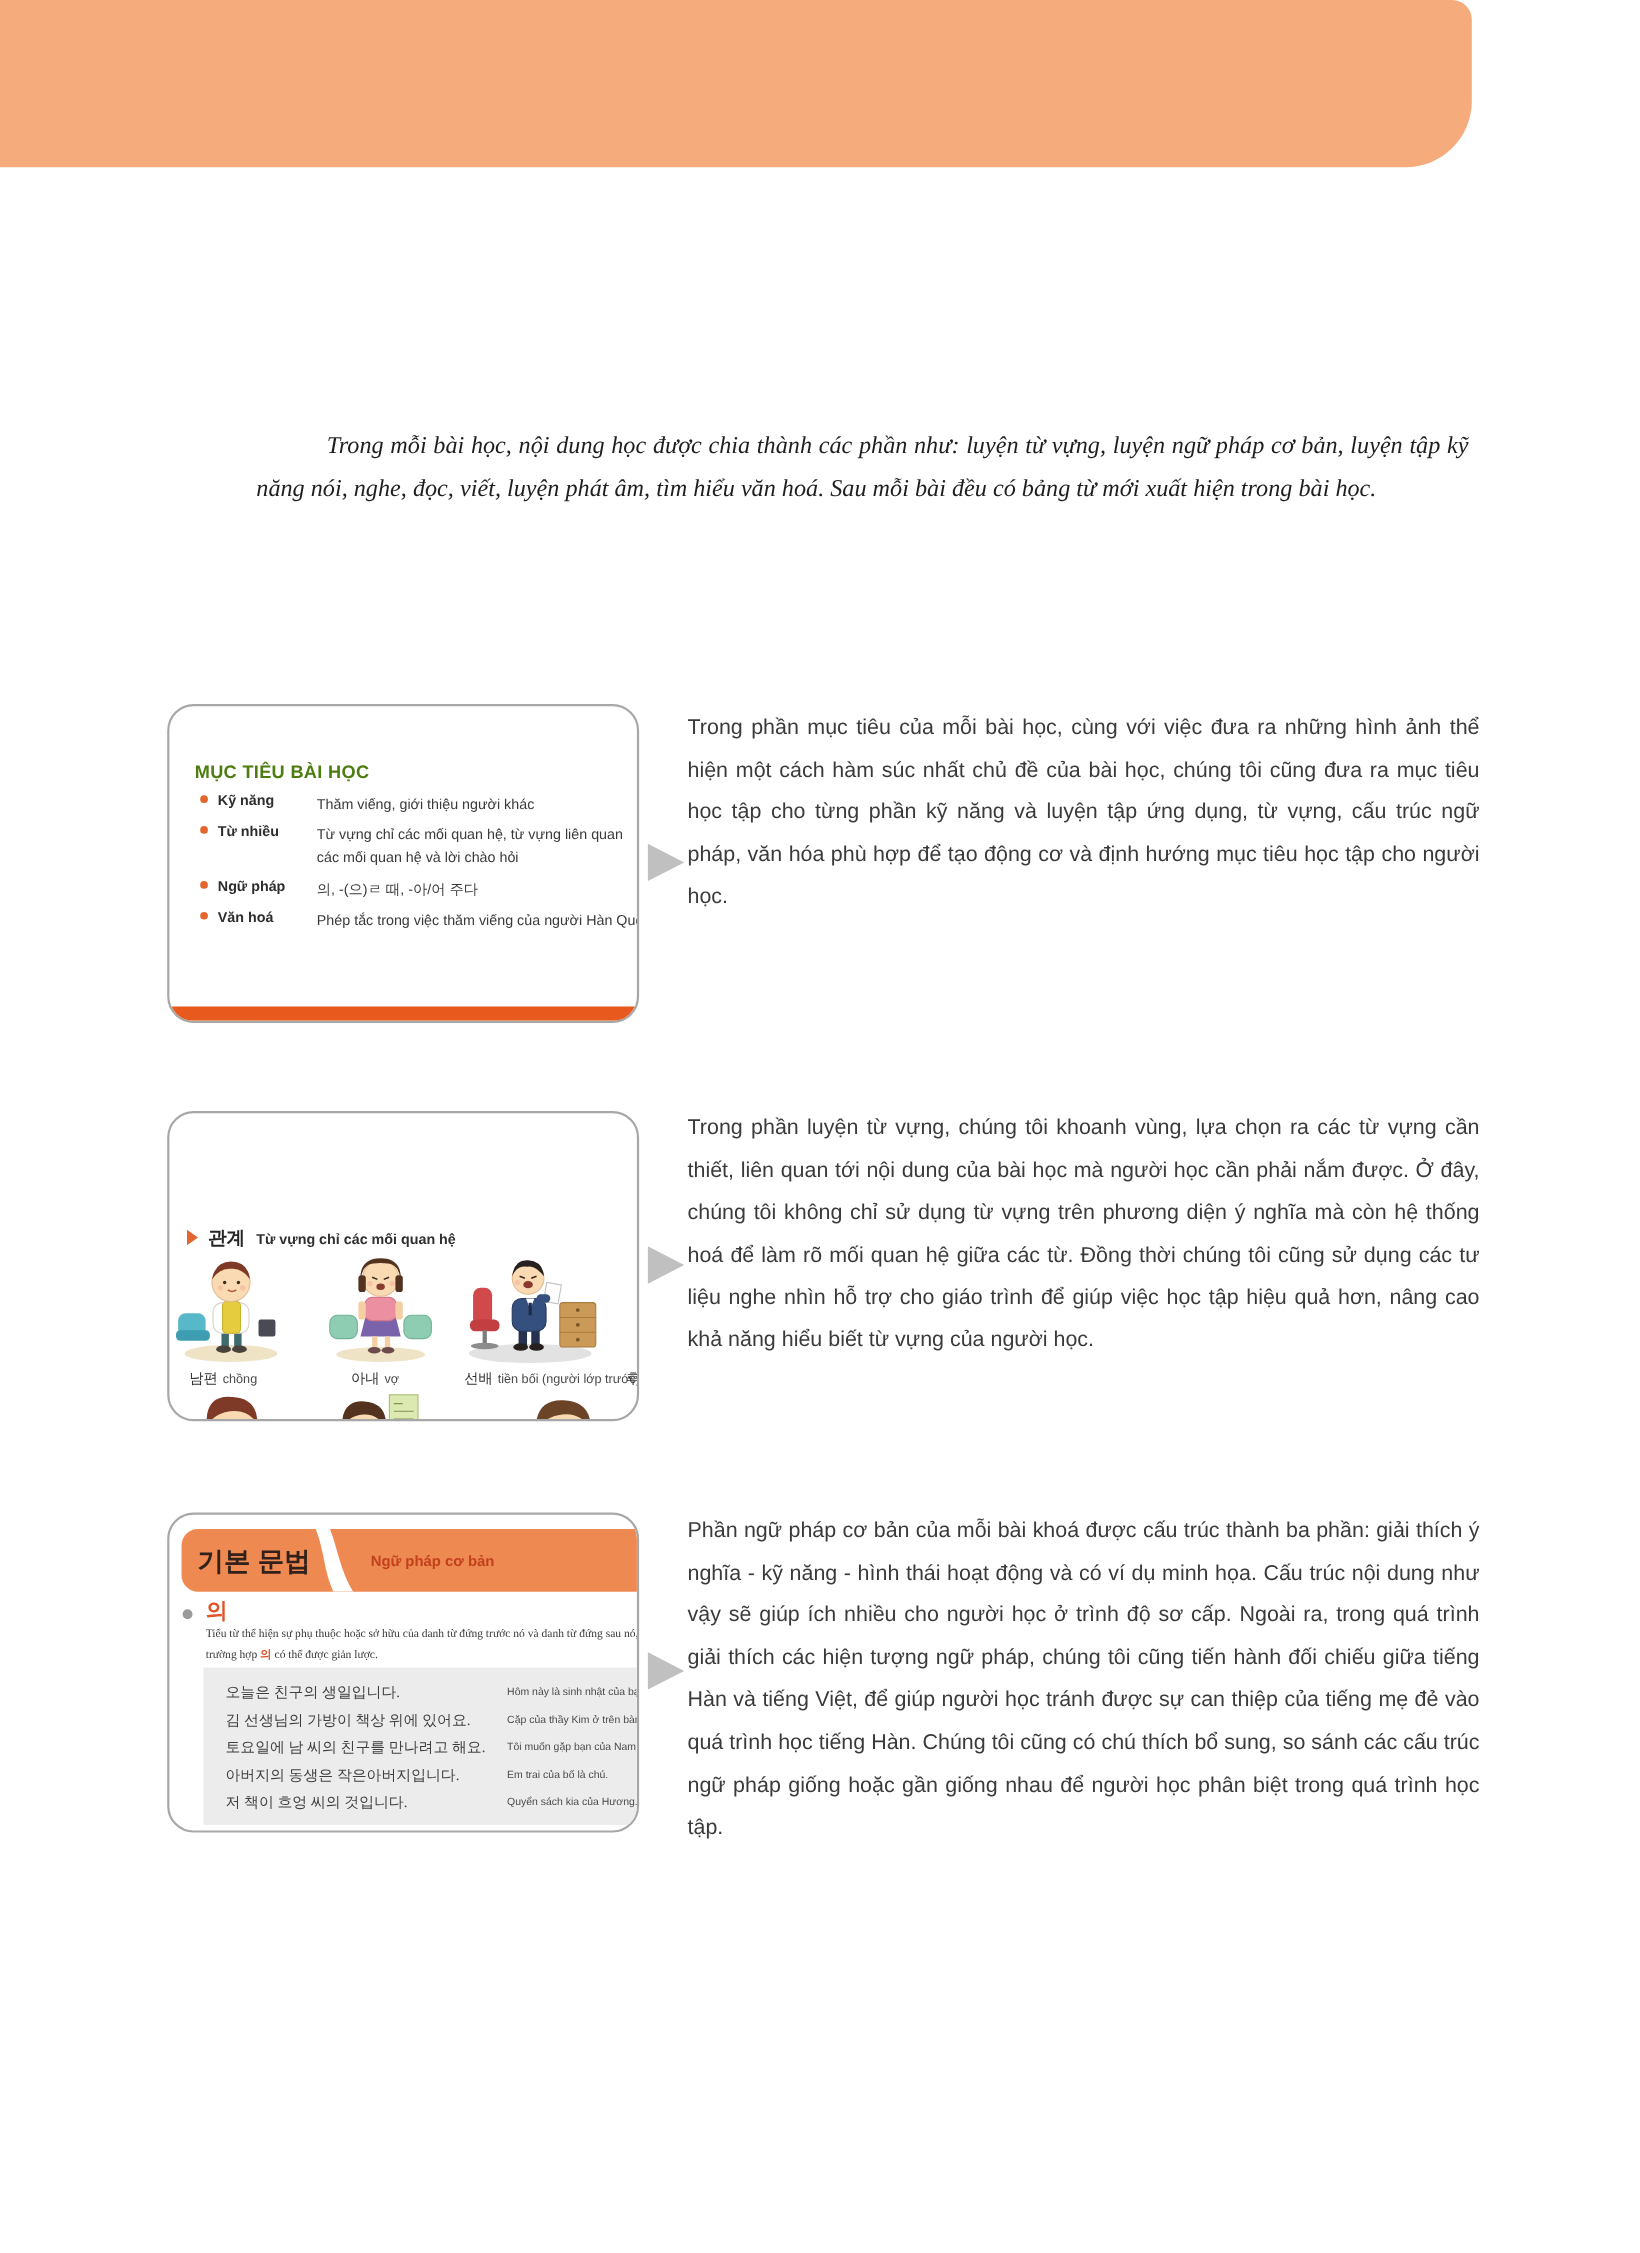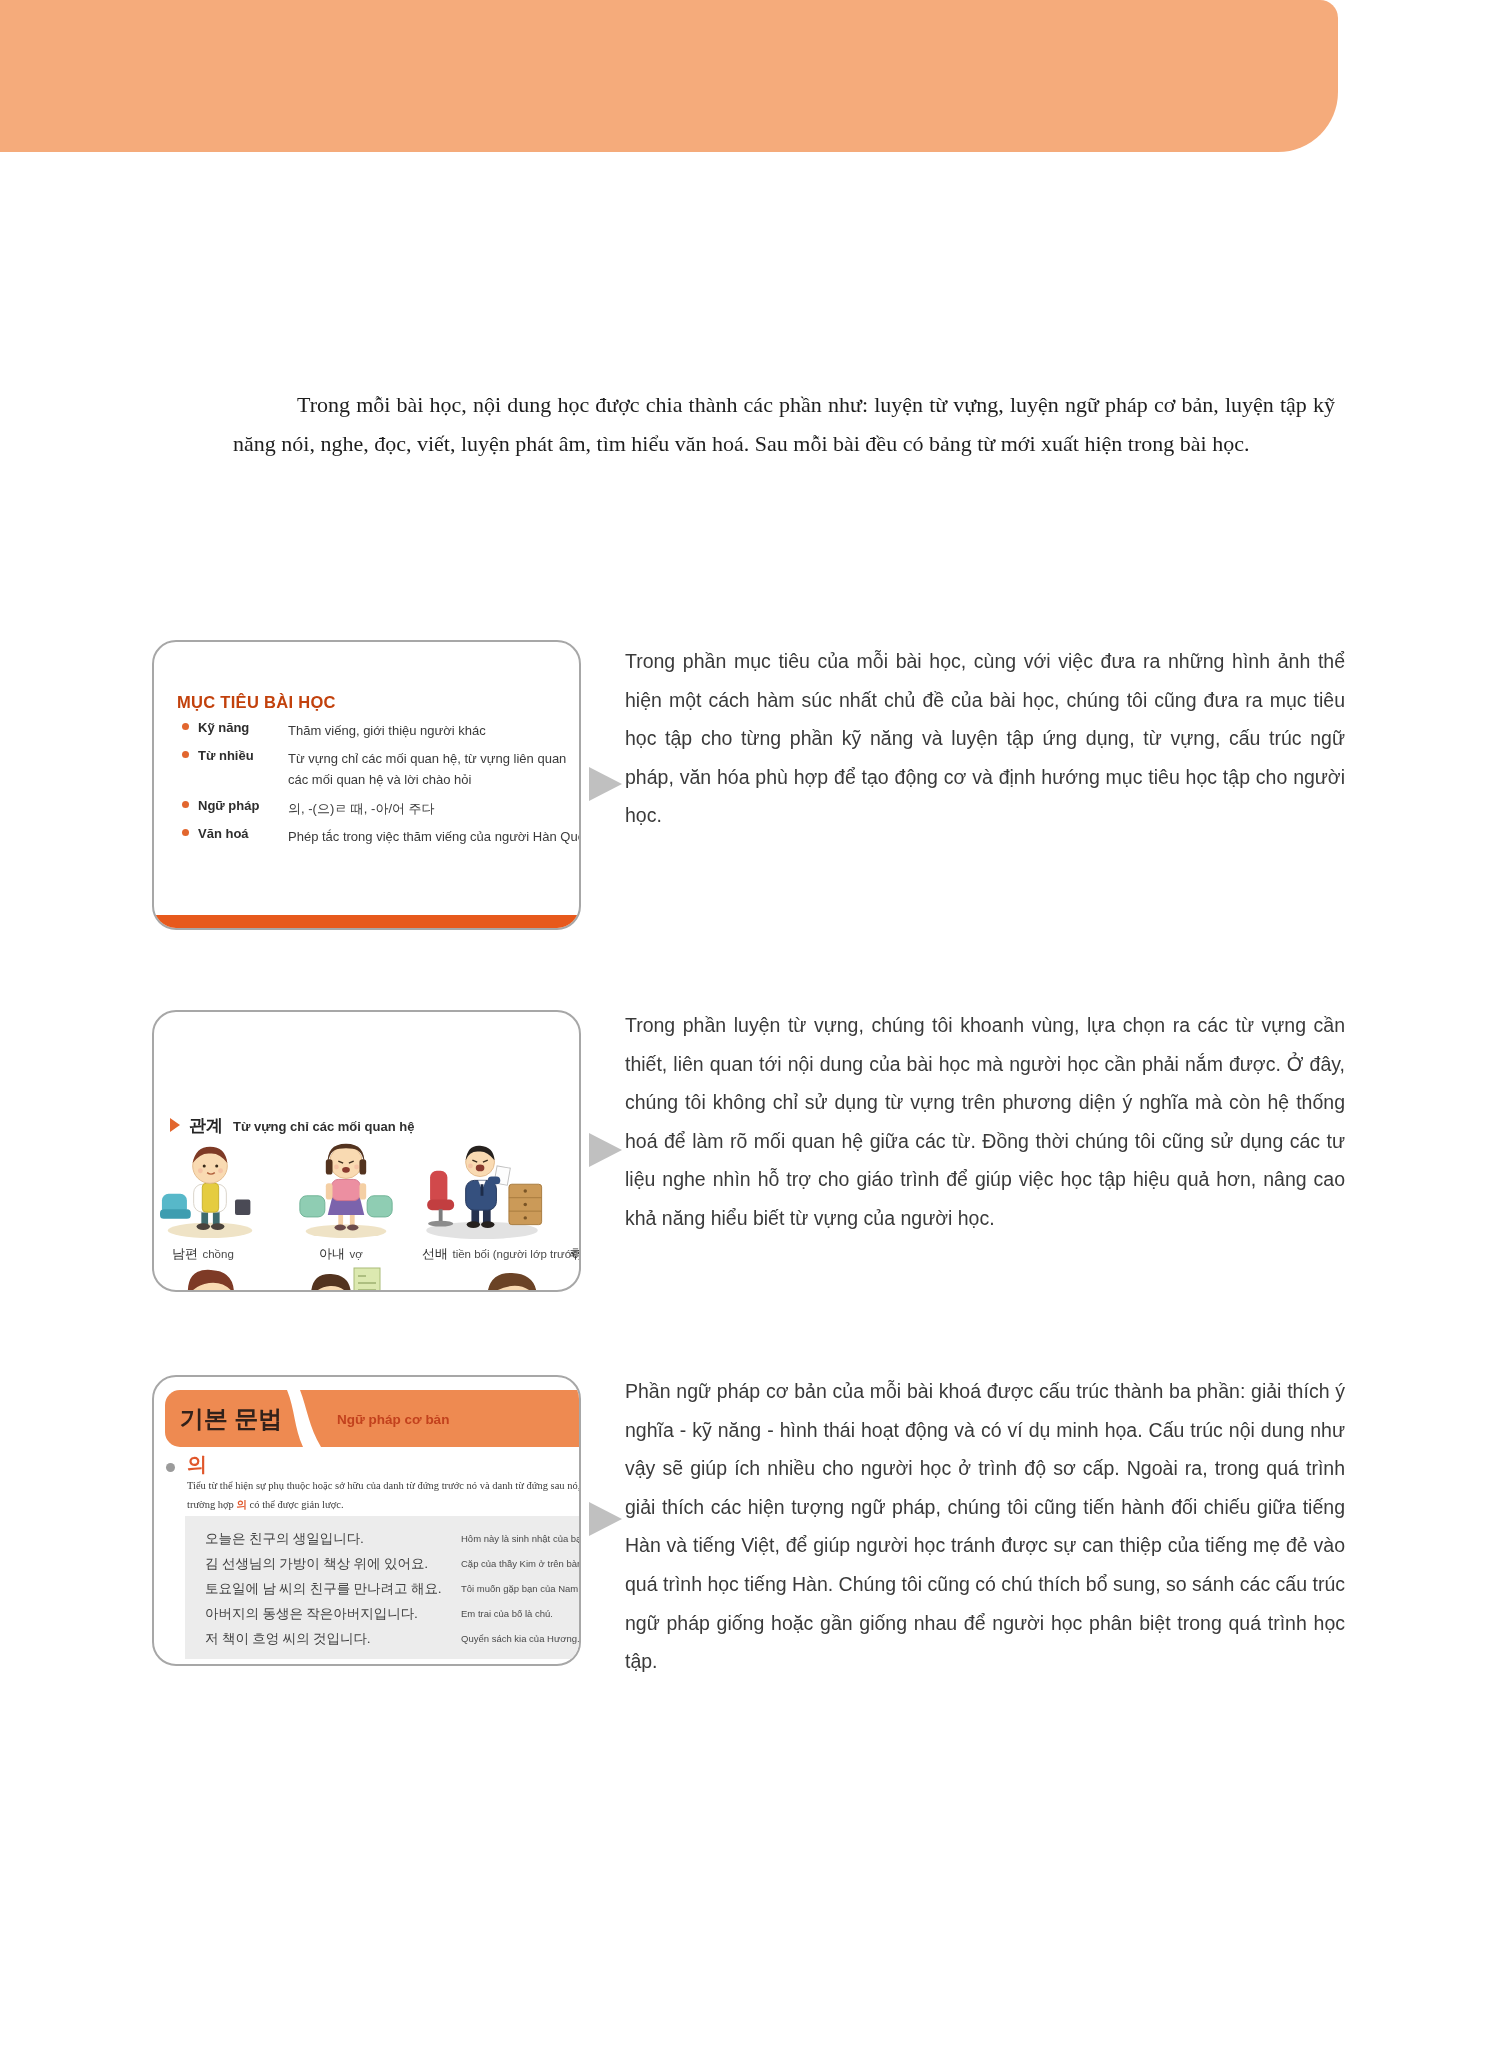--- a/index.html
+++ b/index.html
@@ -4,37 +4,37 @@
 <style>
   html,body{margin:0;padding:0;background:#fff;}
   .page{position:relative;width:1491px;height:2048px;background:#ffffff;overflow:hidden;
         font-family:"Liberation Sans", sans-serif;}
   
   .top-band{position:absolute;left:0;top:0;width:1338px;height:152px;background:#F5AB7B;
             border-radius:0 18px 60px 0;}
   
   .intro{position:absolute;left:233px;top:386px;width:1102px;margin:0;
          font-family:"Liberation Serif", serif;font-size:22px;line-height:38.5px;color:#1E1E1E;
-         text-align:justify;text-indent:64px;}
+         text-align:justify;text-indent:64px;font-style:italic;}
   
   .card{position:absolute;left:152px;width:429px;background:#fff;border:2px solid #A7A7A7;
         border-radius:24px;box-sizing:border-box;overflow:hidden;}
   .card1{top:640px;height:290px;}
   .card2{top:1010px;height:282px;}
   .card3{top:1375px;height:291px;}
   
   .desc{position:absolute;left:625px;width:720px;margin:0;font-size:19.5px;line-height:38.6px;
         color:#3A3A3A;text-align:justify;}
   .desc1{top:642px;} .desc2{top:1006px;} .desc3{top:1372px;}
   
   .arrow{position:absolute;left:589px;width:0;height:0;
          border-left:33px solid #C0C0C0;border-top:17px solid transparent;border-bottom:17px solid transparent;}
   .arrow1{top:767px;} .arrow2{top:1133px;} .arrow3{top:1502px;}
   
-  .obj-title{position:absolute;left:23px;top:51px;font-size:16.5px;font-weight:bold;color:#c2410c;letter-spacing:.3px;}
+  .obj-title{position:absolute;left:23px;top:51px;font-size:16.5px;font-weight:bold;color:#4d7c0f;letter-spacing:.3px;}
   .obj-row{position:absolute;left:28px;white-space:nowrap;font-size:13px;color:#3A3A3A;}
   .r1{top:78px;} .r2{top:106px;} .r3{top:156px;} .r4{top:184px;}
   .dot{display:inline-block;width:7px;height:7px;border-radius:50%;background:#E2662E;
        margin-right:9px;vertical-align:2px;}
   .olbl{display:inline-block;width:90px;font-weight:bold;color:#2D2D2D;vertical-align:top;}
   .ovals{display:inline-block;vertical-align:top;}
   .ovals div{line-height:21px;}
   .obar{position:absolute;left:0;right:0;bottom:0;height:13px;background:#E7591C;border-radius:0 0 20px 20px;}
   
   .hband{position:absolute;left:11px;right:-3px;height:57px;background:#EE8A51;border-radius:15px 0 0 15px;}

